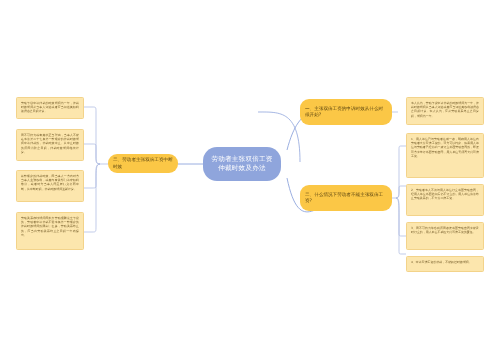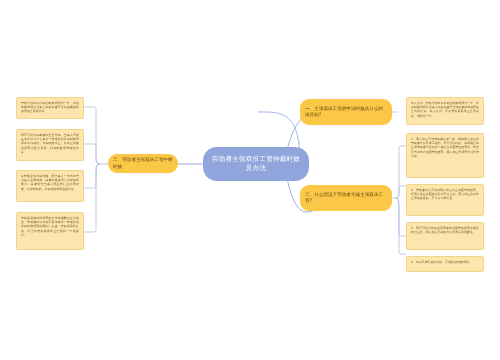--- a/index.html
+++ b/index.html
@@ -53,21 +53,21 @@
     <path d="M100,164 C96,164 96,170 96,180 L96,226 C96,232 96,232 92,232 L84,232" fill="none" stroke="#a7b6e0" stroke-width="0.7"></path>
 
     <path d="M392,112 L398,112" fill="none" stroke="#a7b6e0" stroke-width="0.7"></path>
 
     <path d="M392,198 L396,198 C399,198 399,194 399,190 L399,150 C399,146 399,146 402,146 L406,146" fill="none" stroke="#a7b6e0" stroke-width="0.7"></path>
     <path d="M396,198 C399,198 399,196 399,192 L399,190 C399,186 399,186 402,186 L406,186" fill="none" stroke="#a7b6e0" stroke-width="0.7"></path>
     <path d="M396,198 C399,198 399,202 399,208 L399,232 C399,236 399,236 402,236 L406,236" fill="none" stroke="#a7b6e0" stroke-width="0.7"></path>
     <path d="M396,198 C399,198 399,206 399,216 L399,250 C399,254 399,254 402,254 L406,254" fill="none" stroke="#a7b6e0" stroke-width="0.7"></path>
   </svg>
 
-  <div class="node node-root" style="left:203px;top:147px;width:106px;height:34px;">
+  <div class="node node-root" style="left:203px;top:147px;width:78px;height:34px;">
     <span>劳动者主张双倍工资仲裁时效及办法</span>
   </div>
 
   <div class="node node-branch" style="left:108px;top:154px;width:70px;height:19px;">
     <span>二、劳动者主张双倍工资中断时效</span>
   </div>
 
   <div class="node node-branch" style="left:300px;top:99px;width:92px;height:26px;">
     <span>一、主张双倍工资的申诉时效从什么时候开始?</span>
   </div>

